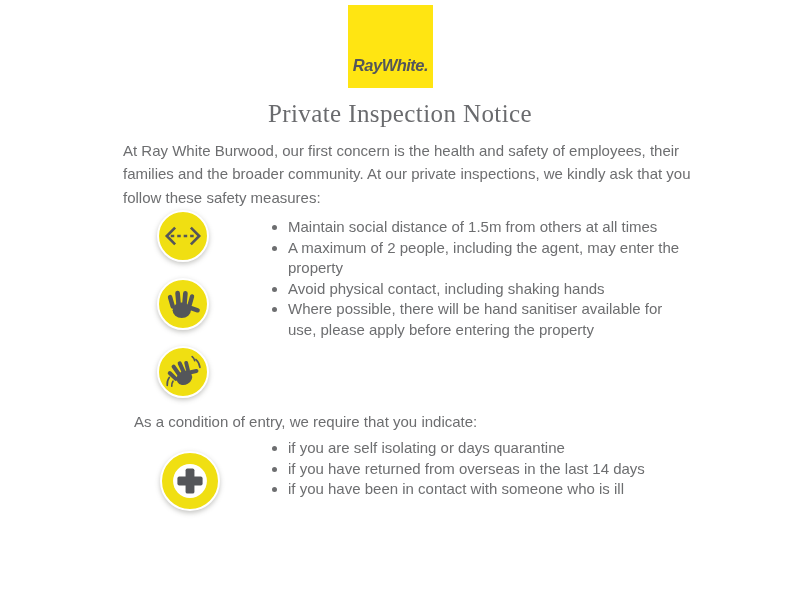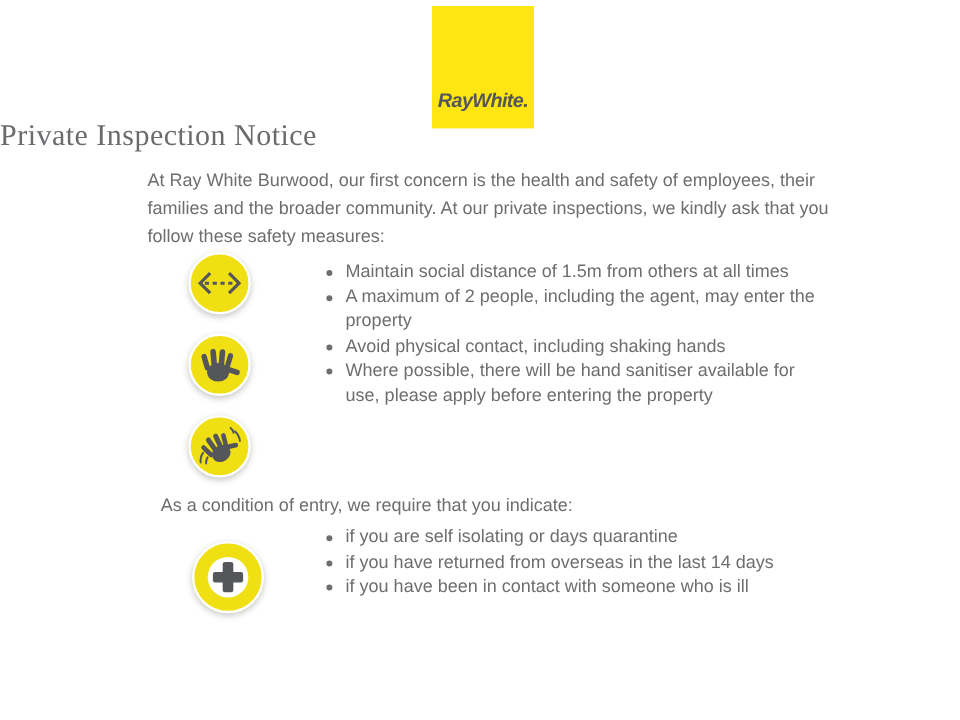--- a/index.html
+++ b/index.html
@@ -7,34 +7,35 @@
   body { font-family: "Liberation Sans", sans-serif; }
   .page {
     position: relative;
     width: 800px; height: 600px;
     margin: 0 auto;
     background: var(--background, #fff);
     overflow: hidden;
   }
   
   .logo {
-    position: absolute; left: 360px; top: 5px;
-    width: 85px; height: 102px;
+    position: absolute; left: 348px; top: 5px;
+    width: 85px; height: 83px;
     background: var(--brand-yellow, #FFE512);
     display: flex; align-items: flex-end; justify-content: center;
   }
   .logo-text {
     font-weight: 700; font-style: italic;
     font-size: 16.5px; letter-spacing: -0.5px;
     color: var(--dark-gray, #54565A);
     padding-bottom: 13px;
   }
   
   .title {
     position: absolute; left: 0; top: 100px; width: 100%;
+    text-align: center;
     font-family: "Liberation Serif", serif;
     font-weight: 400;
     font-size: 25px; letter-spacing: 0.4px;
     color: var(--title-gray, #6A6B6E);
   }
   
   .para {
     position: absolute;
     font-size: 15px; line-height: 23.3px;
     color: var(--text-gray, #6D6E70);

